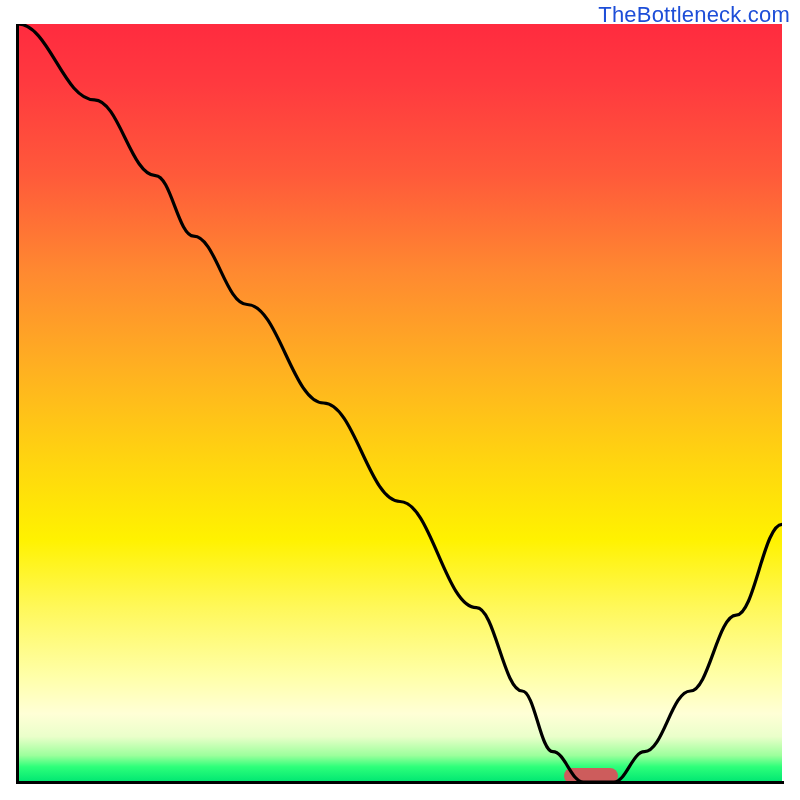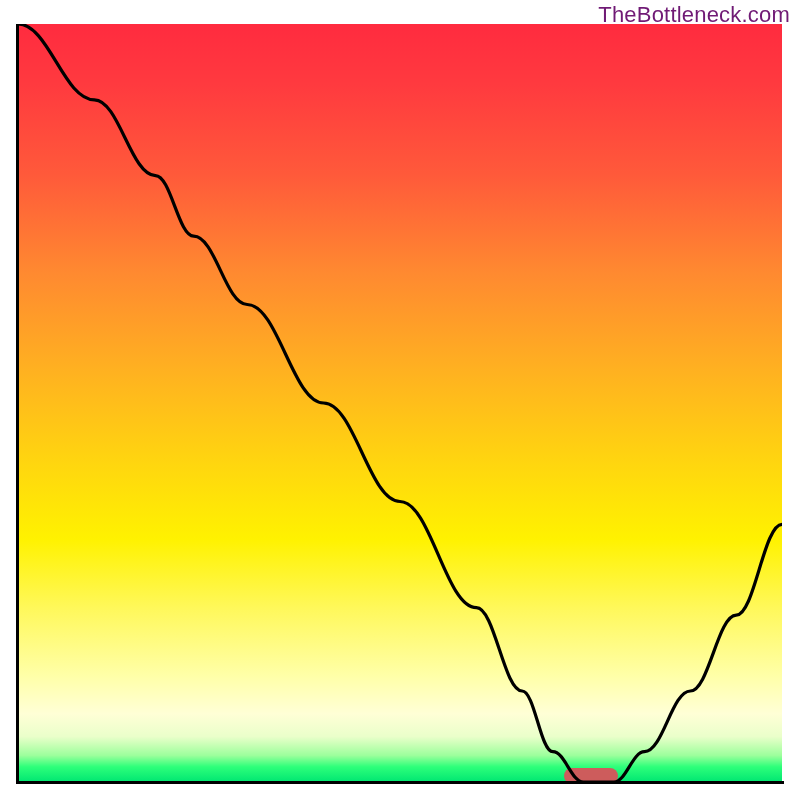--- a/index.html
+++ b/index.html
@@ -13,21 +13,21 @@
   }
   .chart-wrap {
     position: relative;
     width: 800px;
     height: 800px;
   }
   .watermark {
     position: absolute;
     top: 2px;
     right: 10px;
-    color: #701a75;
+    color: #1d4ed8;
     font-size: 22px;
     font-weight: 500;
     letter-spacing: 0.2px;
     z-index: 5;
   }
   .plot-area {
     position: absolute;
     left: 18px;
     top: 24px;
     width: 764px;

